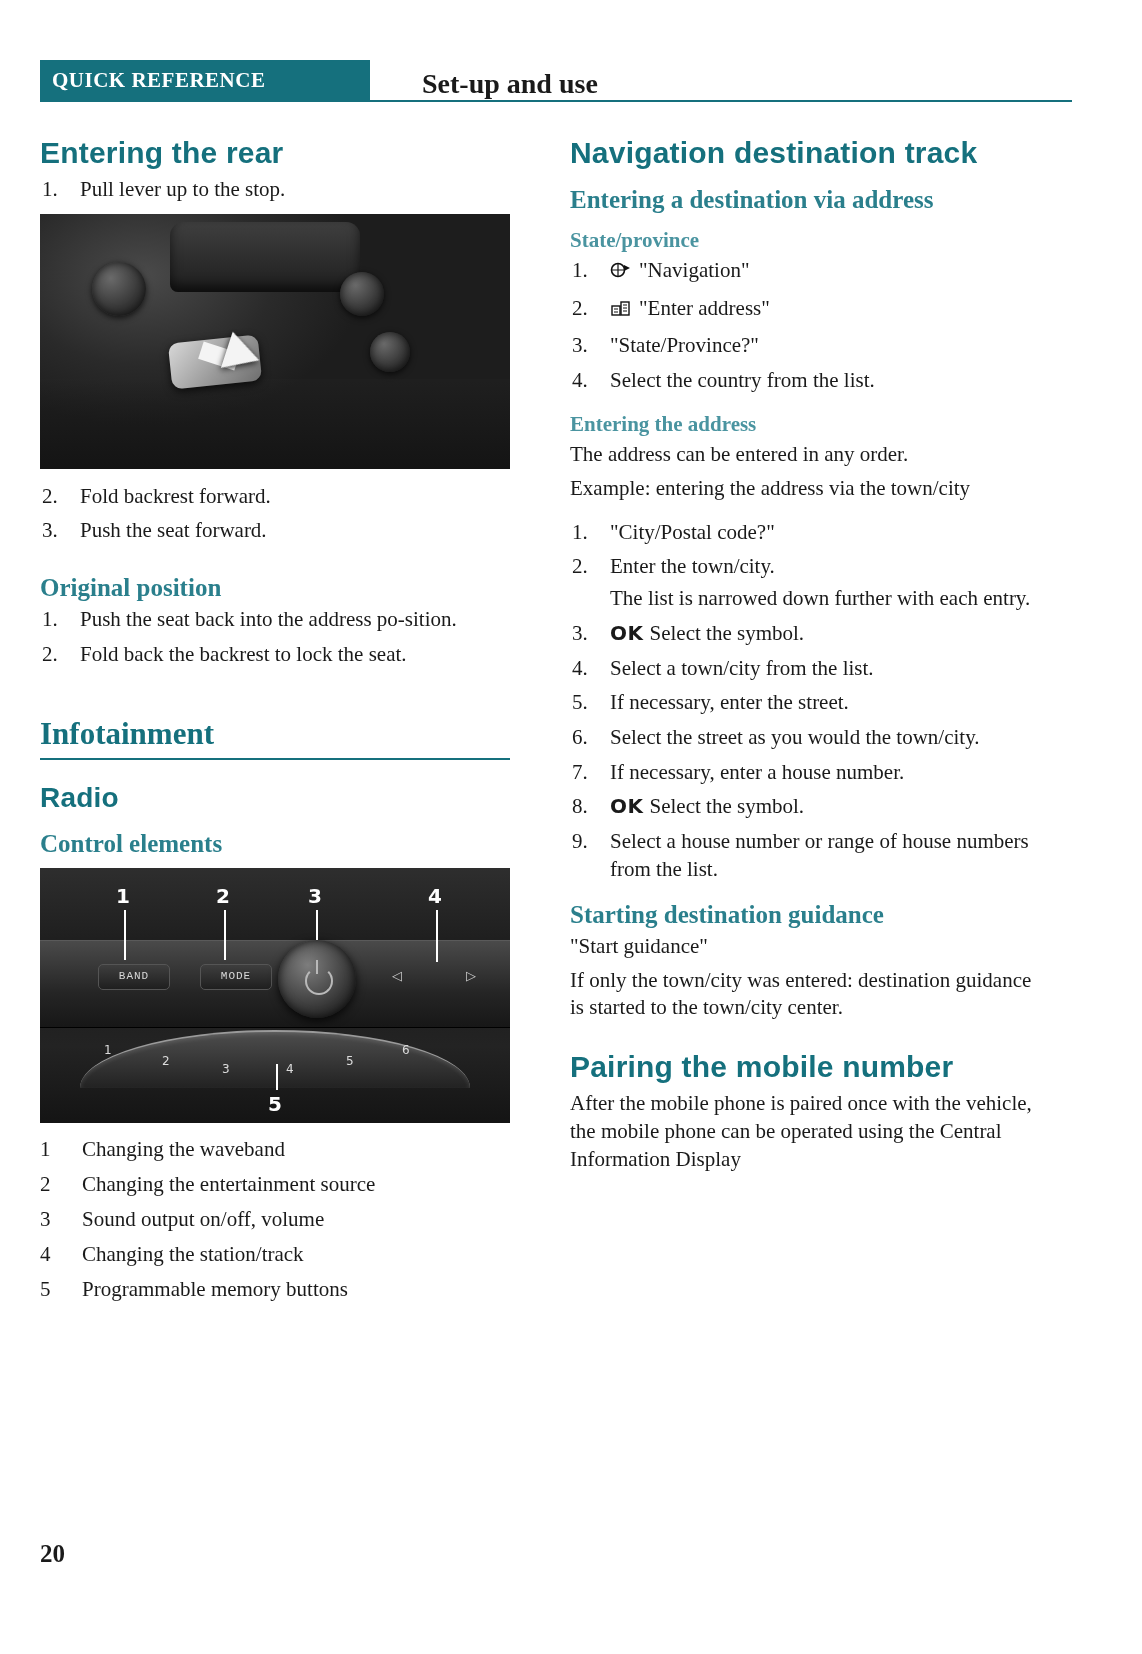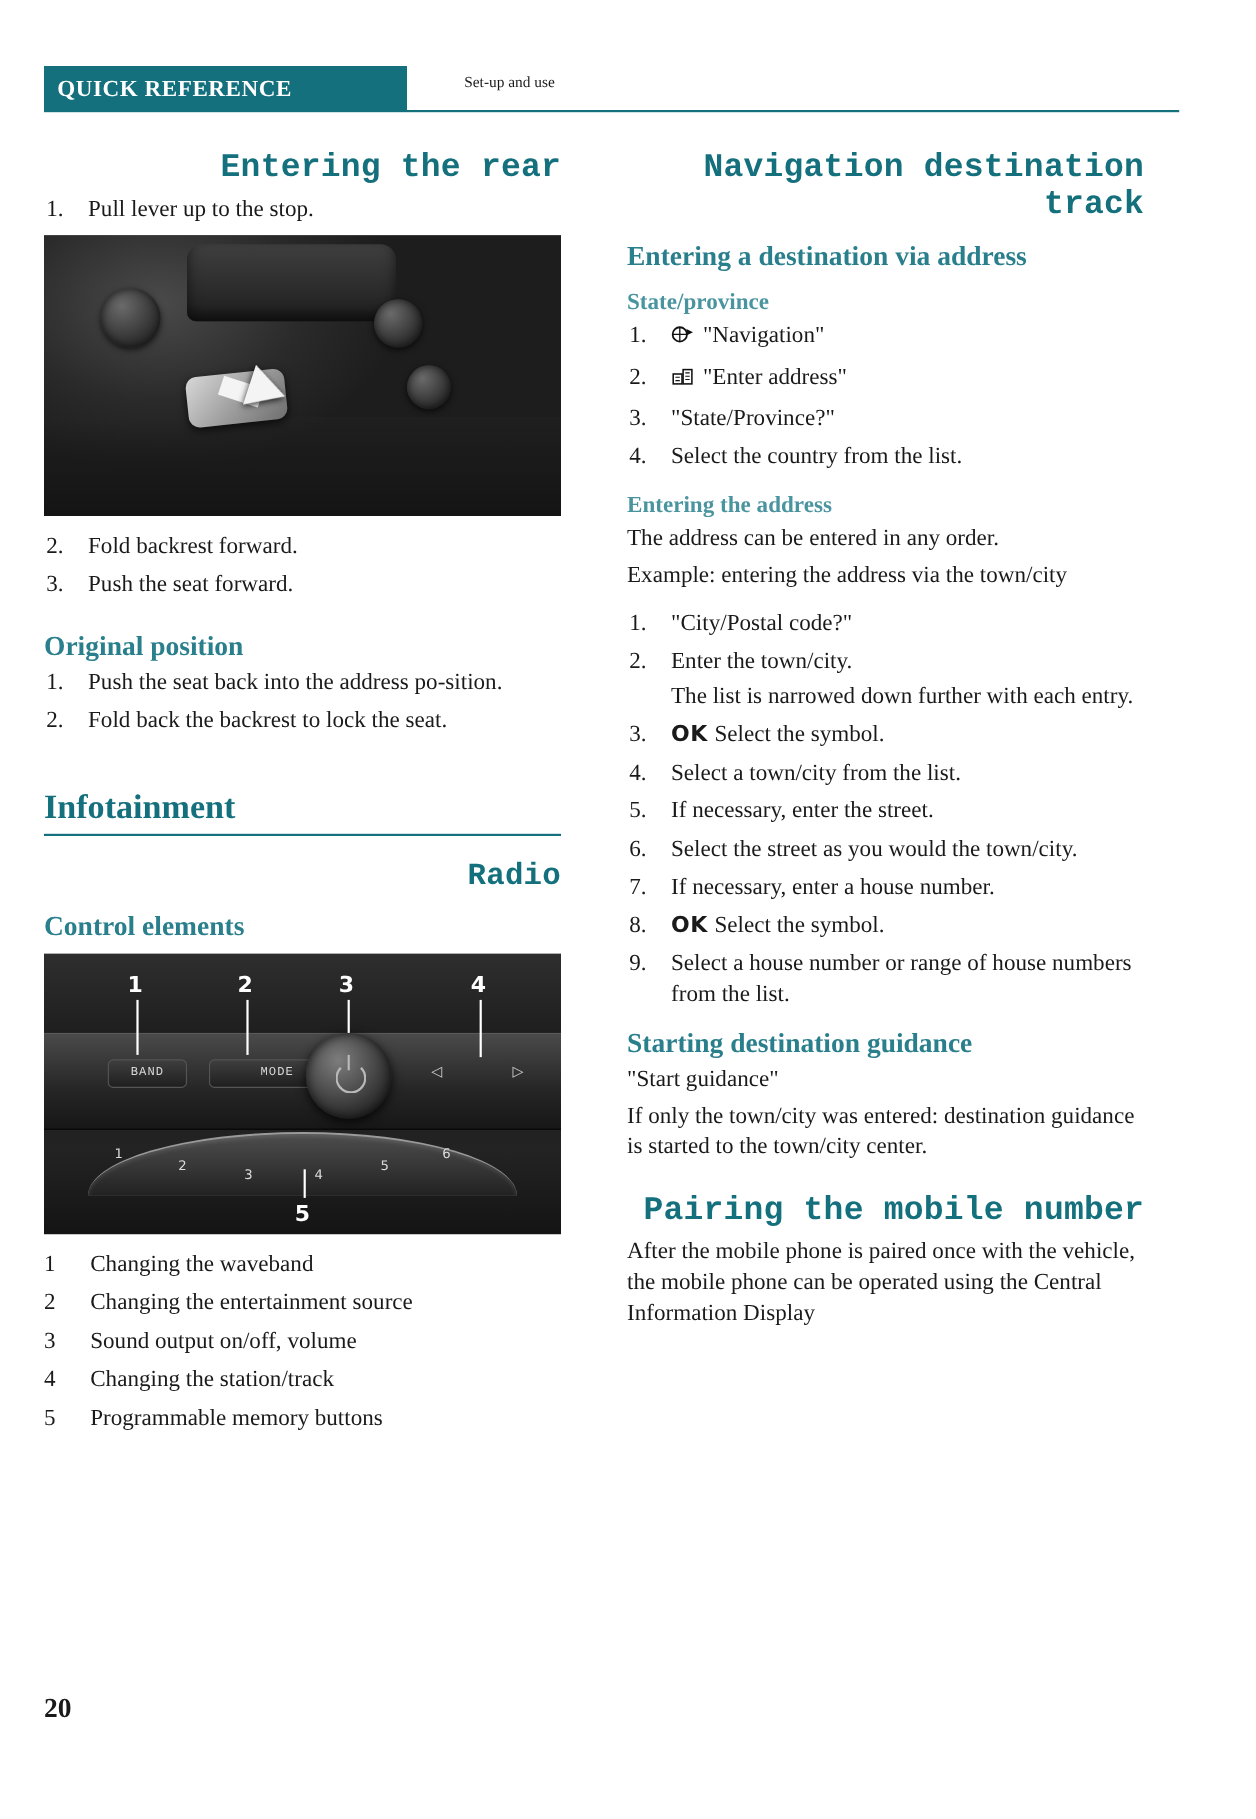--- a/index.html
+++ b/index.html
@@ -43,22 +43,22 @@
     letter-spacing: 0.5px;
     line-height: 40px;
     padding-left: 12px;
     box-sizing: border-box;
   }
   .header-title {
     position: absolute;
     left: 382px;
     top: 8px;
     font-family: "Liberation Serif", serif;
-    font-size: 14px;
-    font-weight: normal;
+    font-size: 28px;
+    font-weight: bold;
     color: #1a1a1a;
   }
   .header-rule {
     position: absolute;
     left: 0;
     top: 40px;
     width: 1032px;
     height: 2px;
     background: #15707d;
   }
@@ -67,27 +67,26 @@
   .col {
     position: absolute;
     top: 136px;
     width: 470px;
   }
   .col-left { left: 40px; }
   .col-right { left: 570px; }
 
   
   h1.sec {
-    font-family: Liberation Mono, monospace;
+    font-family: Liberation Sans, sans-serif;
     font-size: 30px;
     font-weight: bold;
     color: #15707d;
     margin: 0 0 6px 0;
     letter-spacing: 0.2px;
-    text-align: right;
   }
   .big-sec {
     font-family: "Liberation Serif", serif;
     font-size: 31px;
     font-weight: bold;
     color: #15707d;
     margin: 0;
     padding-bottom: 6px;
     border-bottom: 2px solid #15707d;
   }
@@ -262,21 +261,21 @@
     border: 1px solid #555;
     border-radius: 5px;
     color: #d8d8d8;
     font-family: Liberation Mono, monospace;
     font-size: 11px;
     text-align: center;
     line-height: 22px;
     letter-spacing: 1px;
   }
   .rbtn.band { left: 58px; top: 96px; width: 70px; height: 24px; }
-  .rbtn.mode { left: 150px; top: 96px; width: 70px; height: 24px; padding-left: 26px; }
+  .rbtn.mode { left: 160px; top: 96px; width: 70px; height: 24px; }
   .rknob {
     position: absolute;
     left: 238px; top: 72px;
     width: 78px; height: 78px;
     border-radius: 50%;
     background: radial-gradient(circle at 38% 32%, #7d7d7d, #333 65%, #101010 100%);
     box-shadow: 0 3px 10px rgba(0,0,0,.8), inset 0 0 10px rgba(0,0,0,.7);
   }
   .rknob::after {
     content: "";

